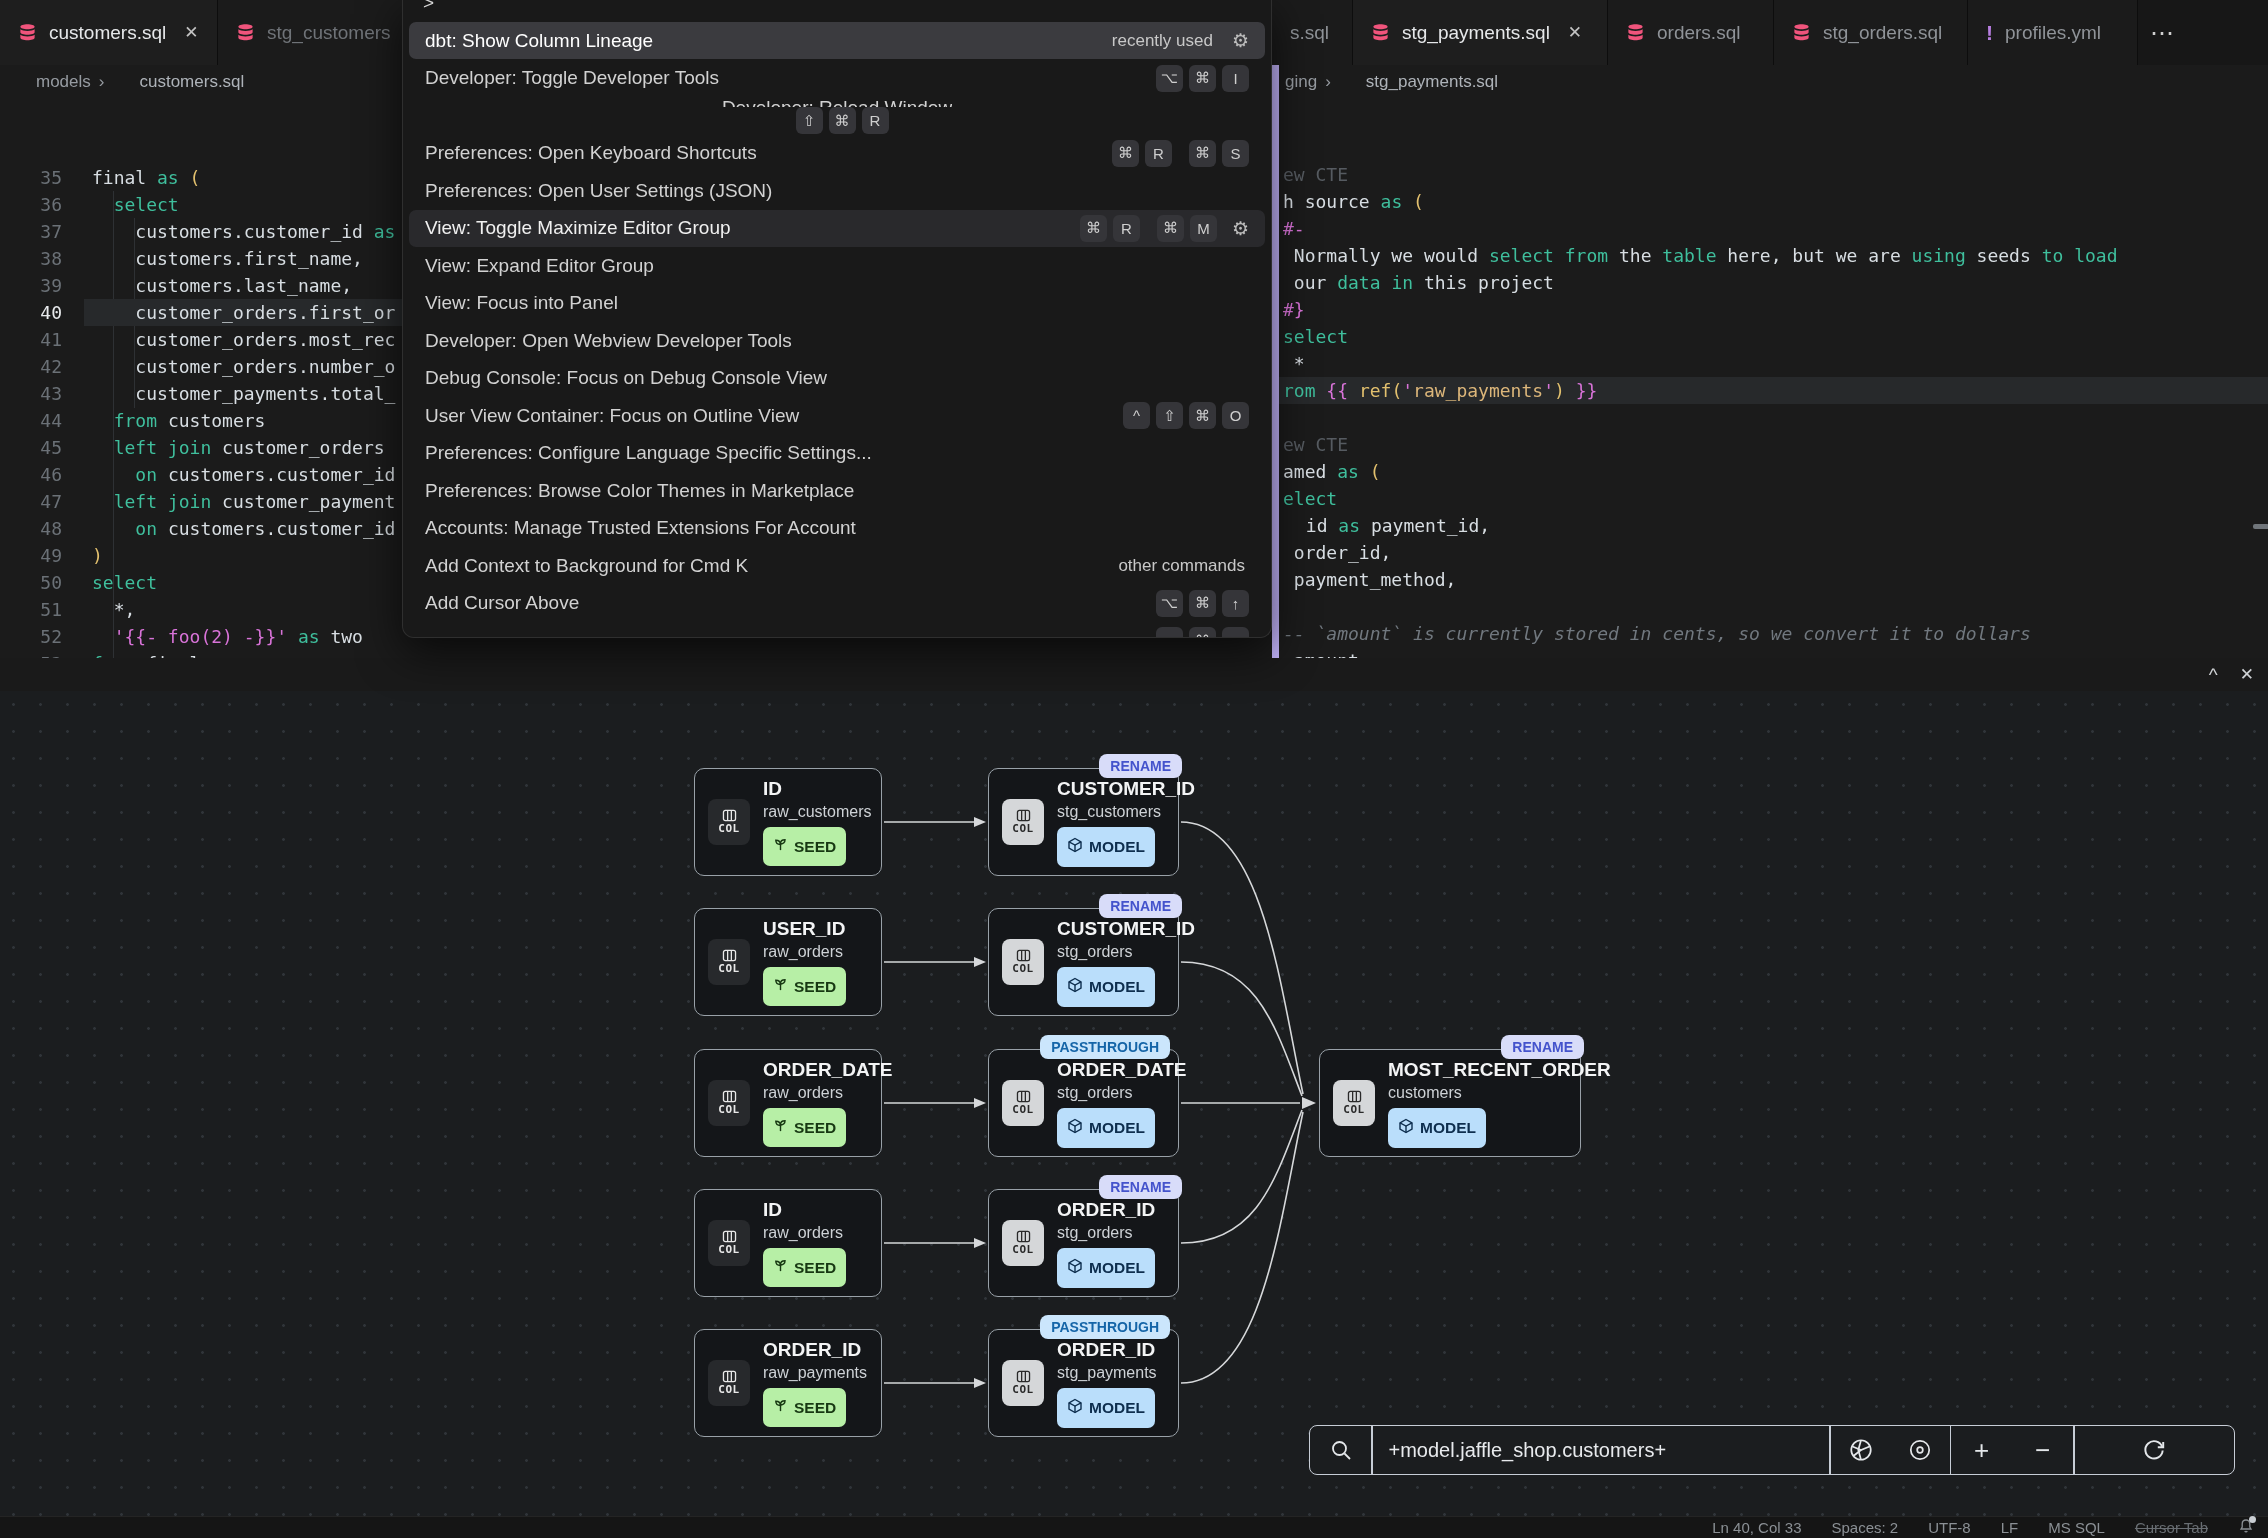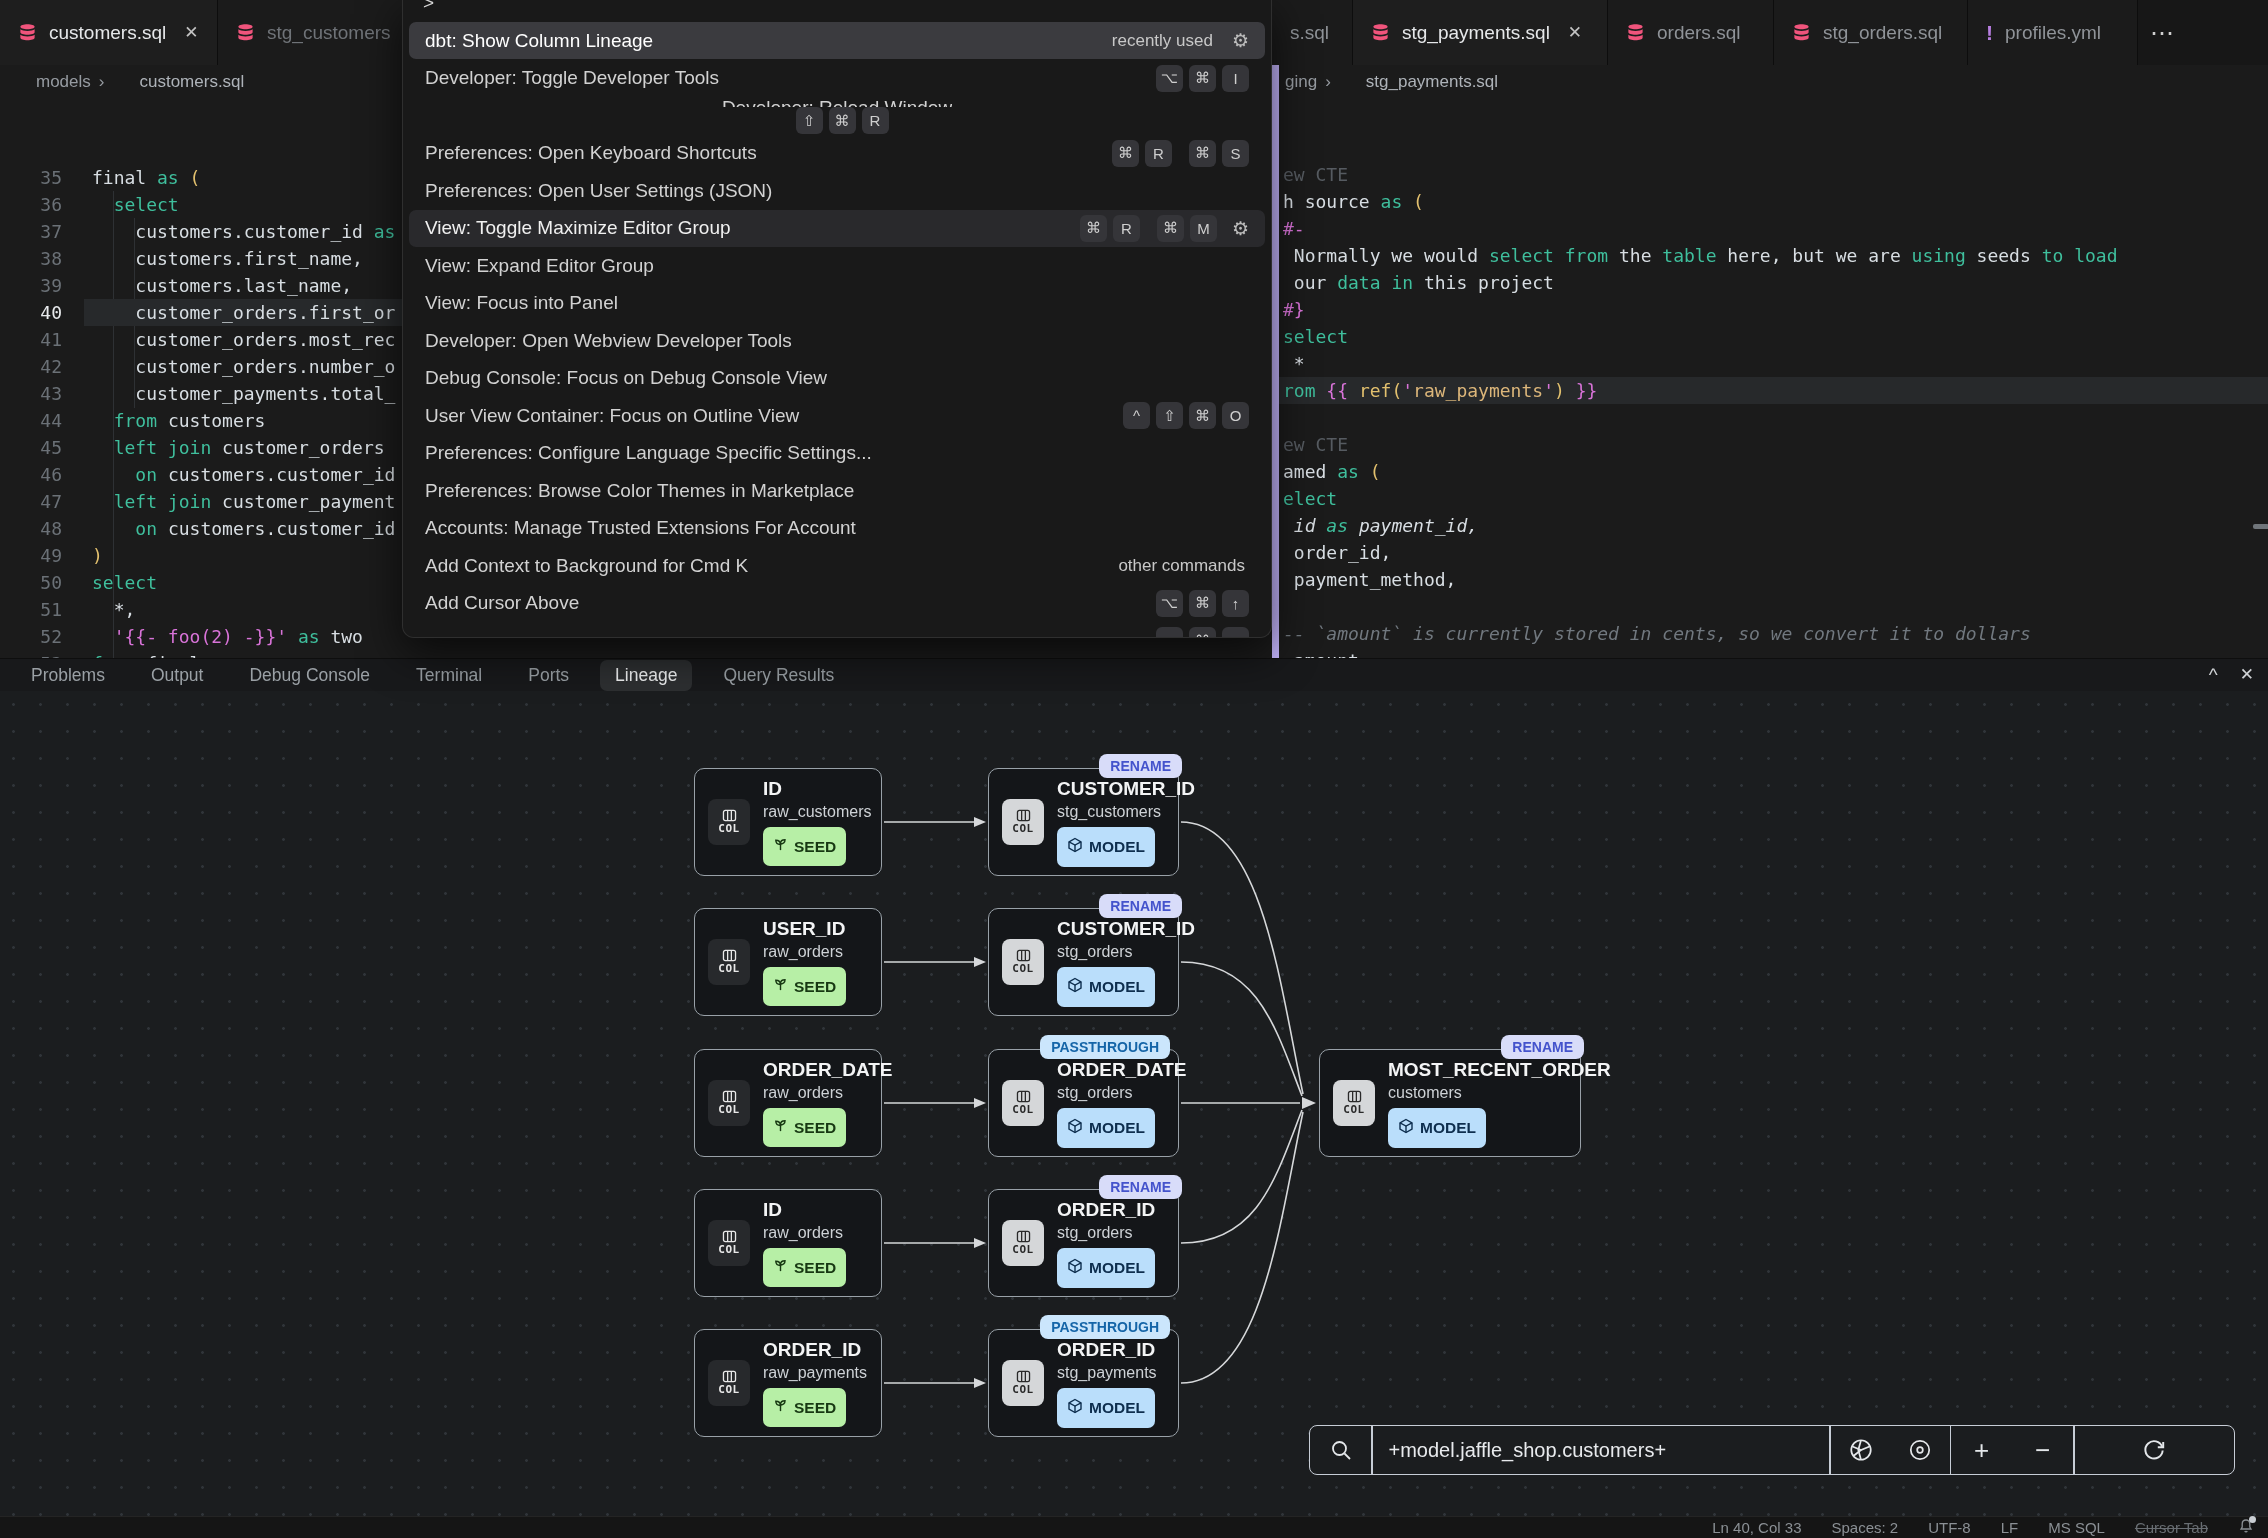--- a/index.html
+++ b/index.html
@@ -211,21 +211,21 @@
         <div class="cline" style="left: 4px; top: 170px;"><span class="tk-p"> our </span><span class="tk-k">data </span><span class="tk-k">in </span><span class="tk-p">this project</span></div>
         <div class="cline" style="left: 4px; top: 197px;"><span class="tk-j">#}</span></div>
         <div class="cline" style="left: 4px; top: 224px;"><span class="tk-k">select</span></div>
         <div class="cline" style="left: 4px; top: 251px;"><span class="tk-p"> *</span></div>
         <div class="curline" style="left: 0px; right: 0px; top: 278px; height: 27px;"></div>
         <div class="cline" style="left: 4px; top: 278px;"><span class="tk-k">rom </span><span class="tk-j">{{ </span><span class="tk-y">ref</span><span class="tk-y">(</span><span class="tk-j">'</span><span class="tk-s">raw_payments</span><span class="tk-j">'</span><span class="tk-y">) </span><span class="tk-j">}}</span></div>
         <div class="cline" style="left: 4px; top: 305px;"></div>
         <div class="cline" style="left: 4px; top: 332px;"><span class="tk-d">ew CTE</span></div>
         <div class="cline" style="left: 4px; top: 359px;"><span class="tk-p">amed </span><span class="tk-k">as </span><span class="tk-y">(</span></div>
         <div class="cline" style="left: 4px; top: 386px;"><span class="tk-k">elect</span></div>
-        <div class="cline" style="left: 4px; top: 413px; font-style: italic;"><span class="tk-p"> id </span><span class="tk-k">as </span><span class="tk-p">payment_id,</span></div>
+        <div class="cline" style="left: 16px; top: 413px;"><span class="tk-p"> id </span><span class="tk-k">as </span><span class="tk-p">payment_id,</span></div>
         <div class="cline" style="left: 4px; top: 440px;"><span class="tk-p"> order_id,</span></div>
         <div class="cline" style="left: 4px; top: 467px;"><span class="tk-p"> payment_method,</span></div>
         <div class="cline" style="left: 4px; top: 494px;"></div>
         <div class="cline" style="left: 4px; top: 521px;"><span class="tk-c">-- `amount` is currently stored in cents, so we convert it to dollars</span></div>
         <div class="cline" style="left: 4px; top: 548px;"><span class="tk-p"> amount</span></div>
       </div>
     <div class="scrollmark" style="left:974px;top:459px;width:16px;height:5px;"></div>
   </div>
 
   <div id="palette">
@@ -352,29 +352,20 @@
             <span class="kgroup">
               <span class="keycap">⌥</span>
               <span class="keycap">⌘</span>
               <span class="keycap">↓</span>
             </span>
           </span>
         </div>
       </div>
   </div>
 
-  <div id="panel-header">
-      <div class="ptab">Problems</div>
-      <div class="ptab">Output</div>
-      <div class="ptab">Debug Console</div>
-      <div class="ptab">Terminal</div>
-      <div class="ptab">Ports</div>
-      <div class="ptab active">Lineage</div>
-      <div class="ptab">Query Results</div>
-    </div>
   <div id="panel-icons">
     <span style="font-size:19px">^</span>
     <span style="font-size:17px">✕</span>
   </div>
 
   <div id="canvas">
     <svg id="edges" width="2268" height="825">
       <g stroke="#d6d8da" stroke-width="1.6" fill="none">
         <path d="M884 131 H 974"></path>
           <path d="M884 271 H 974"></path>

